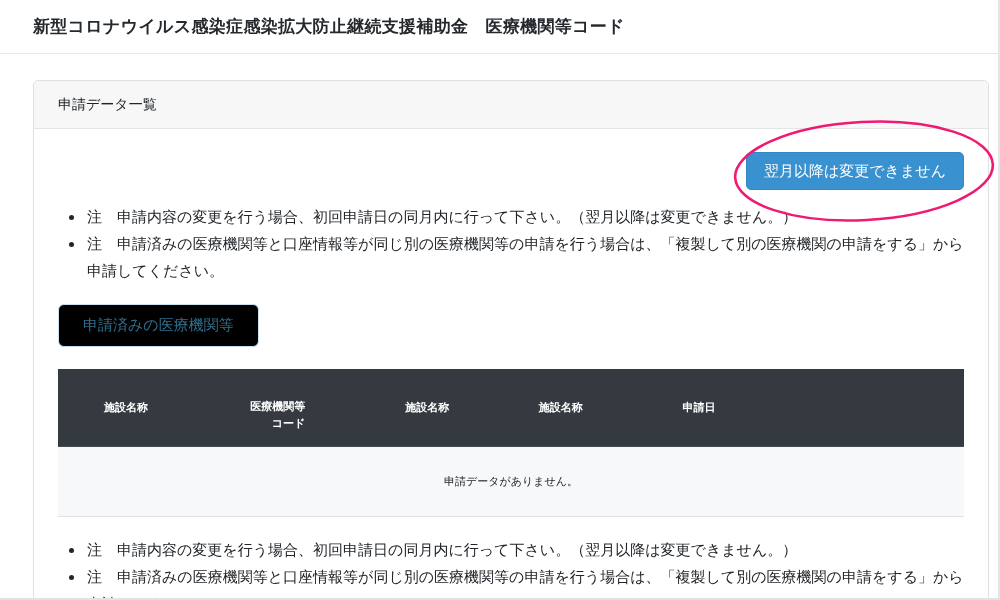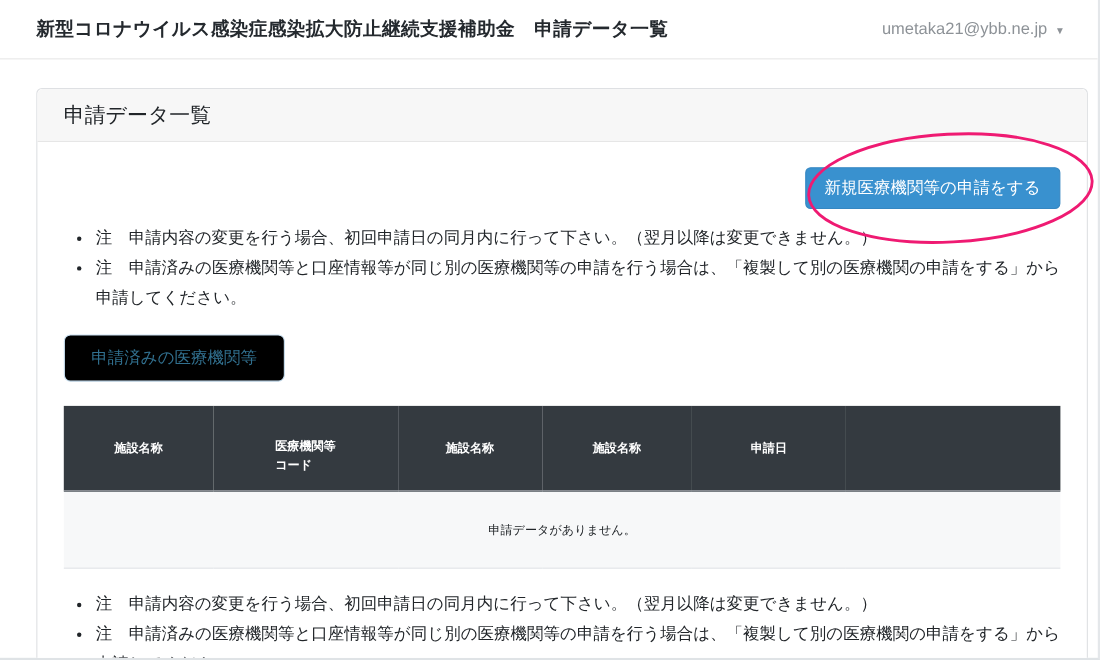--- a/index.html
+++ b/index.html
@@ -60,21 +60,21 @@
     border-radius: 5px 5px 0 0;
   }
   .card-header {
     height: 48px;
     background: #f7f7f7;
     border-bottom: 1px solid #e4e4e4;
     border-radius: 5px 5px 0 0;
     display: flex;
     align-items: center;
     padding: 0 24px;
-    font-size: 19px;
+    font-size: 14px;
     color: #212529;
   }
   .card-body { padding: 23px 24px 20px; }
   
   .btn-row { display: flex; justify-content: flex-end; }
   .btn-primary {
     background: #3991cf;
     border: 1px solid #3587c2;
     color: #ffffff;
     font-size: 15px;
@@ -120,21 +120,21 @@
     font-weight: 700;
     text-align: center;
     vertical-align: middle;
     padding: 13px 10px;
     height: 75px;
     border: none;
   }
   .th-wrap {
     display: inline-block;
     width: 5em;
-    text-align: left;
+    text-align: right;
     line-height: 1.6;
     margin-top: 16px;
   }
   table.data tbody td {
     background: #f7f8f9;
     text-align: center;
     padding: 27px 10px;
     border-top: 1px solid #454d55;
     border-bottom: 1px solid #dee2e6;
     color: #212529;
@@ -149,35 +149,31 @@
     pointer-events: none;
     z-index: 5;
   }
 </style>
 </head>
 <body>
 
 <div class="window">
 
   <div class="navbar">
-    <div class="navbar-title">新型コロナウイルス感染症感染拡大防止継続支援補助金　申請データ一覧</div>
-    <div class="account">
-      <span>umetaka21@ybb.ne.jp</span>
-      <span class="caret">▼</span>
-    </div>
+    <div class="navbar-title">新型コロナウイルス感染症感染拡大防止継続支援補助金　医療機関等コード</div>
   </div>
 
   <div class="card">
     <div class="card-header">
       <span>申請データ一覧</span>
     </div>
     <div class="card-body">
 
       <div class="btn-row">
-        <button class="btn-primary">新規医療機関等の申請をする</button>
+        <button class="btn-primary">翌月以降は変更できません</button>
       </div>
 
       <ul class="notes">
         <li><span>注　申請内容の変更を行う場合、初回申請日の同月内に行って下さい。（</span><span class="bold">翌月以降は変更できません。</span><span>）</span></li>
         <li><span>注　申請済みの医療機関等と口座情報等が同じ別の医療機関等の申請を行う場合は、「複製して別の医療機関の申請をする」から申請してください。</span></li>
       </ul>
 
       <button class="tag-button">申請済みの医療機関等</button>
 
       <table class="data">

